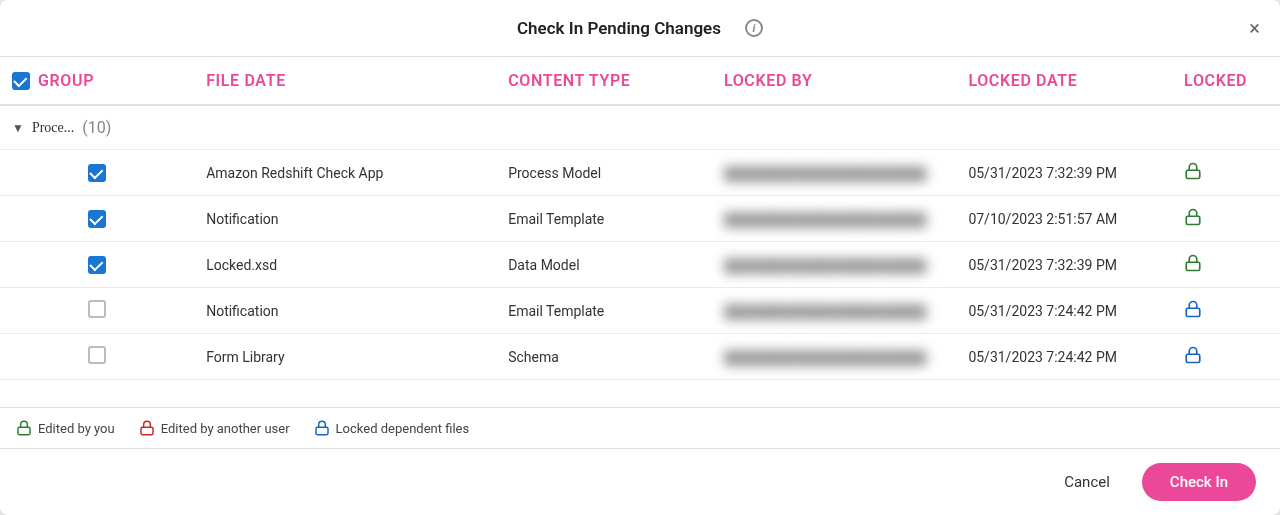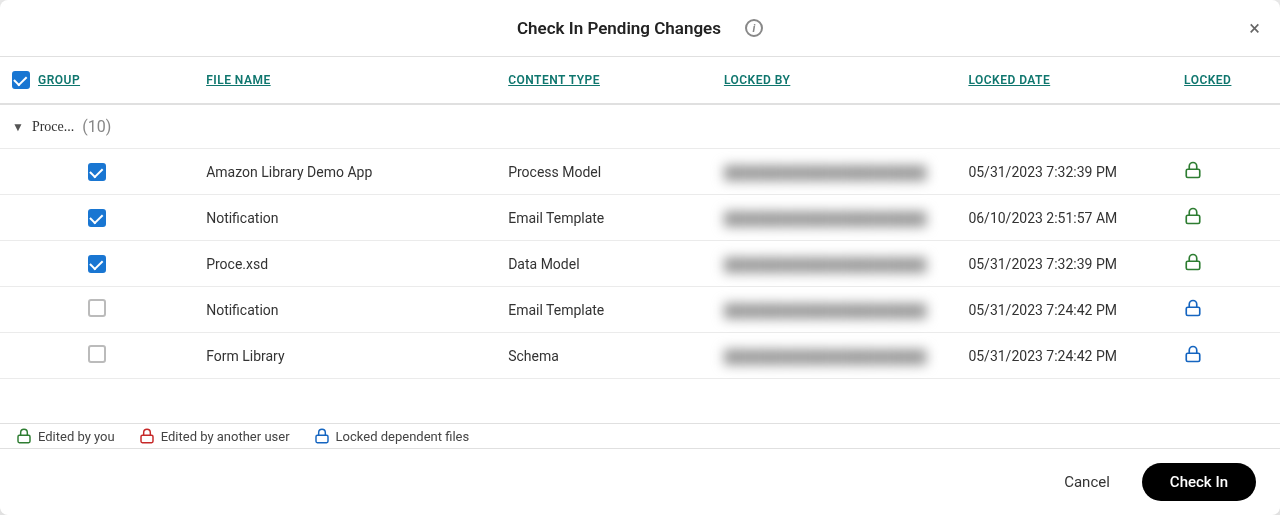--- a/index.html
+++ b/index.html
@@ -98,26 +98,25 @@
       z-index: 10;
     }
 
     thead tr {
       border-bottom: 2px solid #e0e0e0;
     }
 
     th {
       padding: 14px 12px;
       text-align: left;
-      font-size: 12px;
+      font-size: 16px;
       font-weight: 600;
-      color: #0f766e;
+      color: #ec4899;
       letter-spacing: 0.04em;
       white-space: nowrap;
-      text-decoration: underline;
     }
 
     th.col-group {
       width: 180px;
     }
 
     th.col-filename {
       width: 280px;
     }
 
@@ -224,21 +223,21 @@
     }
 
     .lock-green { color: #2e7d32; }
     .lock-blue { color: #1565c0; }
 
     
     .legend {
       display: flex;
       align-items: center;
       gap: 24px;
-      padding: 4px 16px;
+      padding: 12px 16px;
       border-top: 1px solid #e0e0e0;
       font-size: 13px;
       color: #444;
       flex-shrink: 0;
     }
 
     .legend-item {
       display: flex;
       align-items: center;
       gap: 6px;
@@ -259,21 +258,21 @@
       background: none;
       border: none;
       color: #333;
       font-size: 15px;
       cursor: pointer;
       padding: 10px 20px;
       border-radius: 4px;
     }
 
     .btn-checkin {
-      background: #000000;
+      background: #ec4899;
       color: #fff;
       border: none;
       border-radius: 24px;
       font-size: 15px;
       font-weight: 500;
       padding: 10px 28px;
       cursor: pointer;
     }
 
     
@@ -307,21 +306,21 @@
     <div class="table-container">
       <table>
         <thead>
           <tr>
             <th class="col-group checkbox-cell">
               <div style="display:flex;align-items:center;gap:8px;">
                 <div class="custom-checkbox checked"></div>
                 <span>GROUP</span>
               </div>
             </th>
-            <th class="col-filename">FILE NAME</th>
+            <th class="col-filename">FILE DATE</th>
             <th class="col-content-type">CONTENT TYPE</th>
             <th class="col-locked-by">LOCKED BY</th>
             <th class="col-locked-date">LOCKED DATE</th>
             <th class="col-status">LOCKED</th>
           </tr>
         </thead>
         <tbody id="table-body">
 
           <tr class="group-header-row">
             <td colspan="6">
@@ -330,55 +329,55 @@
                 <span class="group-name">Proce...</span>
                 <span class="group-count">(10)</span>
               </div>
             </td>
           </tr>
 
         <tr class="data-row">
       <td class="checkbox-cell">
         <div class="custom-checkbox checked"></div>
       </td>
-      <td class="filename-cell">Amazon Library Demo App</td>
+      <td class="filename-cell">Amazon Redshift Check App</td>
       <td>Process Model</td>
       <td><span class="blurred">██████████████████████</span></td>
       <td>05/31/2023 7:32:39 PM</td>
       <td>
         <span class="lock-icon">
                   <svg width="18" height="18" viewBox="0 0 24 24" fill="none" stroke="#2e7d32" stroke-width="2.2" stroke-linecap="round" stroke-linejoin="round">
                     <rect x="3" y="11" width="18" height="11" rx="2"></rect>
                     <path d="M7 11V7a5 5 0 0 1 10 0v4"></path>
                   </svg>
                 </span>
       </td>
     </tr>
             <tr class="data-row">
       <td class="checkbox-cell">
         <div class="custom-checkbox checked"></div>
       </td>
       <td class="filename-cell">Notification</td>
       <td>Email Template</td>
       <td><span class="blurred">██████████████████████</span></td>
-      <td>06/10/2023 2:51:57 AM</td>
+      <td>07/10/2023 2:51:57 AM</td>
       <td>
         <span class="lock-icon">
                   <svg width="18" height="18" viewBox="0 0 24 24" fill="none" stroke="#2e7d32" stroke-width="2.2" stroke-linecap="round" stroke-linejoin="round">
                     <rect x="3" y="11" width="18" height="11" rx="2"></rect>
                     <path d="M7 11V7a5 5 0 0 1 10 0v4"></path>
                   </svg>
                 </span>
       </td>
     </tr>
             <tr class="data-row">
       <td class="checkbox-cell">
         <div class="custom-checkbox checked"></div>
       </td>
-      <td class="filename-cell">Proce.xsd</td>
+      <td class="filename-cell">Locked.xsd</td>
       <td>Data Model</td>
       <td><span class="blurred">██████████████████████</span></td>
       <td>05/31/2023 7:32:39 PM</td>
       <td>
         <span class="lock-icon">
                   <svg width="18" height="18" viewBox="0 0 24 24" fill="none" stroke="#2e7d32" stroke-width="2.2" stroke-linecap="round" stroke-linejoin="round">
                     <rect x="3" y="11" width="18" height="11" rx="2"></rect>
                     <path d="M7 11V7a5 5 0 0 1 10 0v4"></path>
                   </svg>
                 </span>

